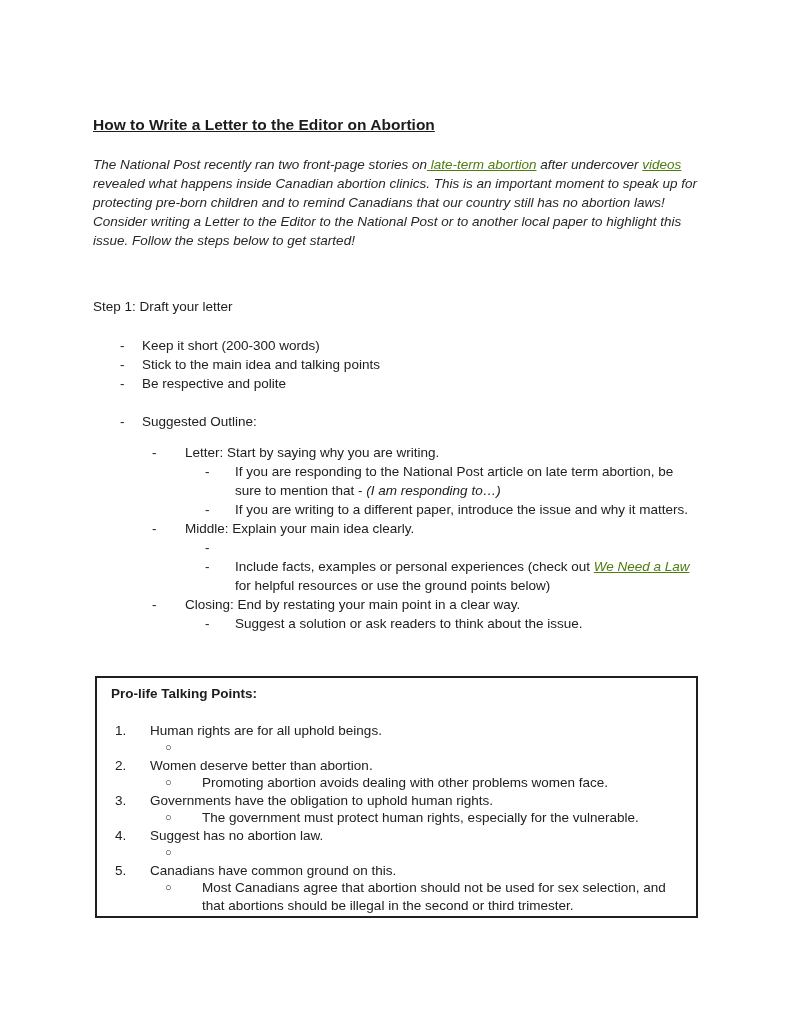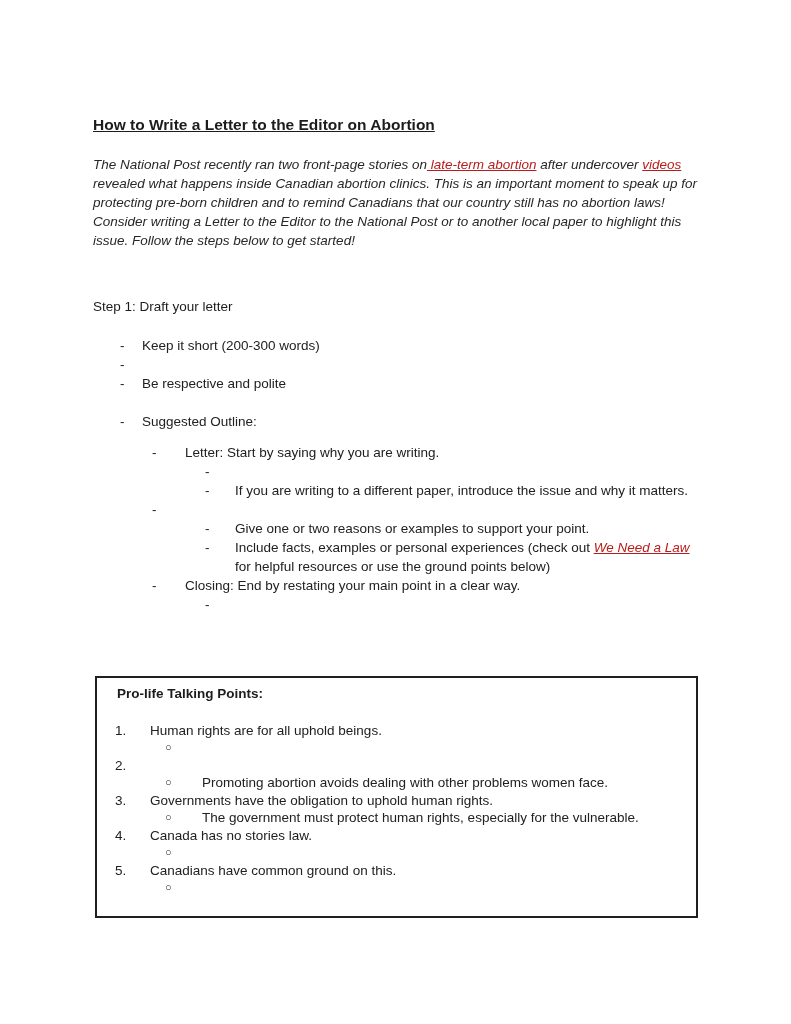--- a/index.html
+++ b/index.html
@@ -16,21 +16,21 @@
   .content {
     position:absolute; left:93px; top:108px; width:607px;
     font-size:13.5px; line-height:19px;
   }
   .doc-title {
     font-size:15.5px; font-weight:bold; text-decoration:underline;
     line-height:18px; color:#1c1c1c;
   }
   .intro { margin-top:21px; font-style:italic; color:#272727; }
   a.doc-link, .doc-link {
-    color:#b91c1c; text-decoration:underline; cursor:pointer;font-style:italic;
+    color:#4d7c0f; text-decoration:underline; cursor:pointer;font-style:italic;
   }
   .step-heading { margin-top:47px; font-weight:normal; color:#1c1c1c; }
   .li { display:flex; align-items:flex-start; }
   .li .m { flex:0 0 auto; }
   
   .lv1 { padding-left:27px; }
   .lv1 .m { width:22px; }
   
   .lv2 { padding-left:59px; }
   .lv2 .m { width:33px; }
@@ -40,21 +40,21 @@
   .bullets { margin-top:20px; }
   .suggested { margin-top:19px; }
   .outline { margin-top:12px; }
   .it { font-style:italic; }
   
   .tp-box {
     position:absolute; left:95px; top:668px; width:603px; height:242px;
     border:2px solid #1f1f1f; background:#ffffff;
     font-size:13.5px; line-height:17.5px;
   }
-  .tp-title { font-weight:bold; color:#1c1c1c; padding:7px 0 0 20px; }
+  .tp-title { font-weight:bold; color:#1c1c1c; padding:7px 0 0 14px; }
   .tp-list { margin-top:19px; }
   .tp-num { padding-left:18px; display:flex; }
   .tp-num .m { flex:0 0 auto; width:35px; }
   .tp-sub { padding-left:68px; padding-right:12px; display:flex; }
   .tp-sub .m { flex:0 0 auto; width:37px; font-size:11px; }
 </style>
 </head>
 <body>
 
 <div class="page">
@@ -66,107 +66,112 @@
 
     <div class="step-heading">Step 1: Draft your letter</div>
 
     <div class="bullets">
       <div class="li lv1">
         <span class="m">-</span>
         <span>Keep it short (200-300 words)</span>
       </div>
       <div class="li lv1">
         <span class="m">-</span>
+        <span>Stick to the main idea and talking points</span>
       </div>
       <div class="li lv1">
         <span class="m">-</span>
         <span>Be respective and polite</span>
       </div>
     </div>
 
     <div class="li lv1 suggested">
       <span class="m">-</span>
       <span>Suggested Outline:</span>
     </div>
 
     <div class="outline">
       <div class="li lv2">
         <span class="m">-</span>
         <span>Letter: Start by saying why you are writing.</span>
       </div>
       <div class="li lv3">
         <span class="m">-</span>
+        <span><span>If you are responding to the National Post article on late term abortion, be sure to mention that - </span><span class="it">(I am responding to…)</span></span>
       </div>
       <div class="li lv3">
         <span class="m">-</span>
         <span>If you are writing to a different paper, introduce the issue and why it matters.</span>
       </div>
 
       <div class="li lv2">
         <span class="m">-</span>
+        <span>Middle: Explain your main idea clearly.</span>
       </div>
       <div class="li lv3">
         <span class="m">-</span>
-        <span>Give one or two reasons or examples to support your point.</span>
       </div>
       <div class="li lv3">
         <span class="m">-</span>
         <span><span>Include facts, examples or personal experiences (check out </span><a class="doc-link">We Need a Law</a><span> for helpful resources or use the ground points below)</span></span>
       </div>
 
       <div class="li lv2">
         <span class="m">-</span>
         <span>Closing: End by restating your main point in a clear way.</span>
       </div>
       <div class="li lv3">
         <span class="m">-</span>
+        <span>Suggest a solution or ask readers to think about the issue.</span>
       </div>
     </div>
   </div>
 
   <div class="tp-box">
     <div class="tp-title">Pro-life Talking Points:</div>
     <div class="tp-list">
 
       <div class="tp-num">
         <span class="m">1.</span>
         <span>Human rights are for all uphold beings.</span>
       </div>
       <div class="tp-sub">
         <span class="m">○</span>
       </div>
 
       <div class="tp-num">
         <span class="m">2.</span>
+        <span>Women deserve better than abortion.</span>
       </div>
       <div class="tp-sub">
         <span class="m">○</span>
         <span>Promoting abortion avoids dealing with other problems women face.</span>
       </div>
 
       <div class="tp-num">
         <span class="m">3.</span>
         <span>Governments have the obligation to uphold human rights.</span>
       </div>
       <div class="tp-sub">
         <span class="m">○</span>
         <span>The government must protect human rights, especially for the vulnerable.</span>
       </div>
 
       <div class="tp-num">
         <span class="m">4.</span>
-        <span>Canada has no stories law.</span>
+        <span>Suggest has no abortion law.</span>
       </div>
       <div class="tp-sub">
         <span class="m">○</span>
       </div>
 
       <div class="tp-num">
         <span class="m">5.</span>
         <span>Canadians have common ground on this.</span>
       </div>
       <div class="tp-sub">
         <span class="m">○</span>
+        <span>Most Canadians agree that abortion should not be used for sex selection, and that abortions should be illegal in the second or third trimester.</span>
       </div>
 
     </div>
   </div>
 </div>
 
 </body></html>

